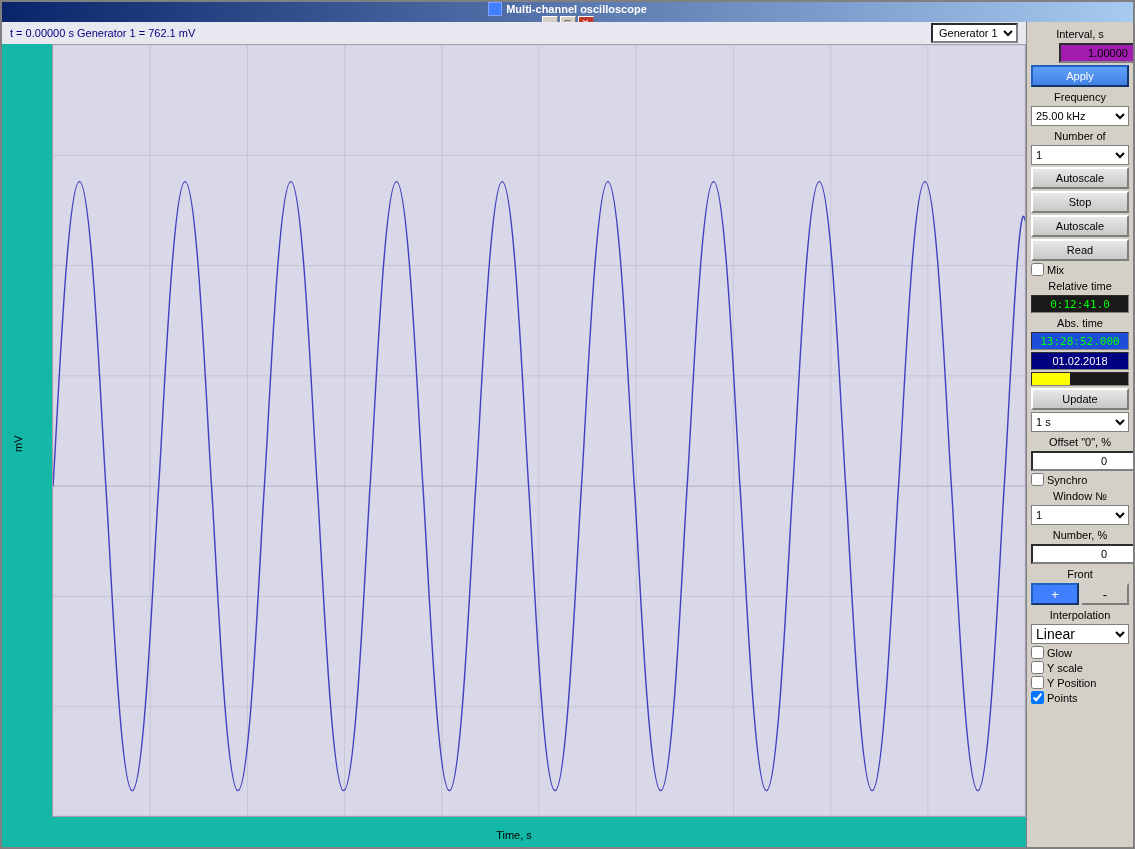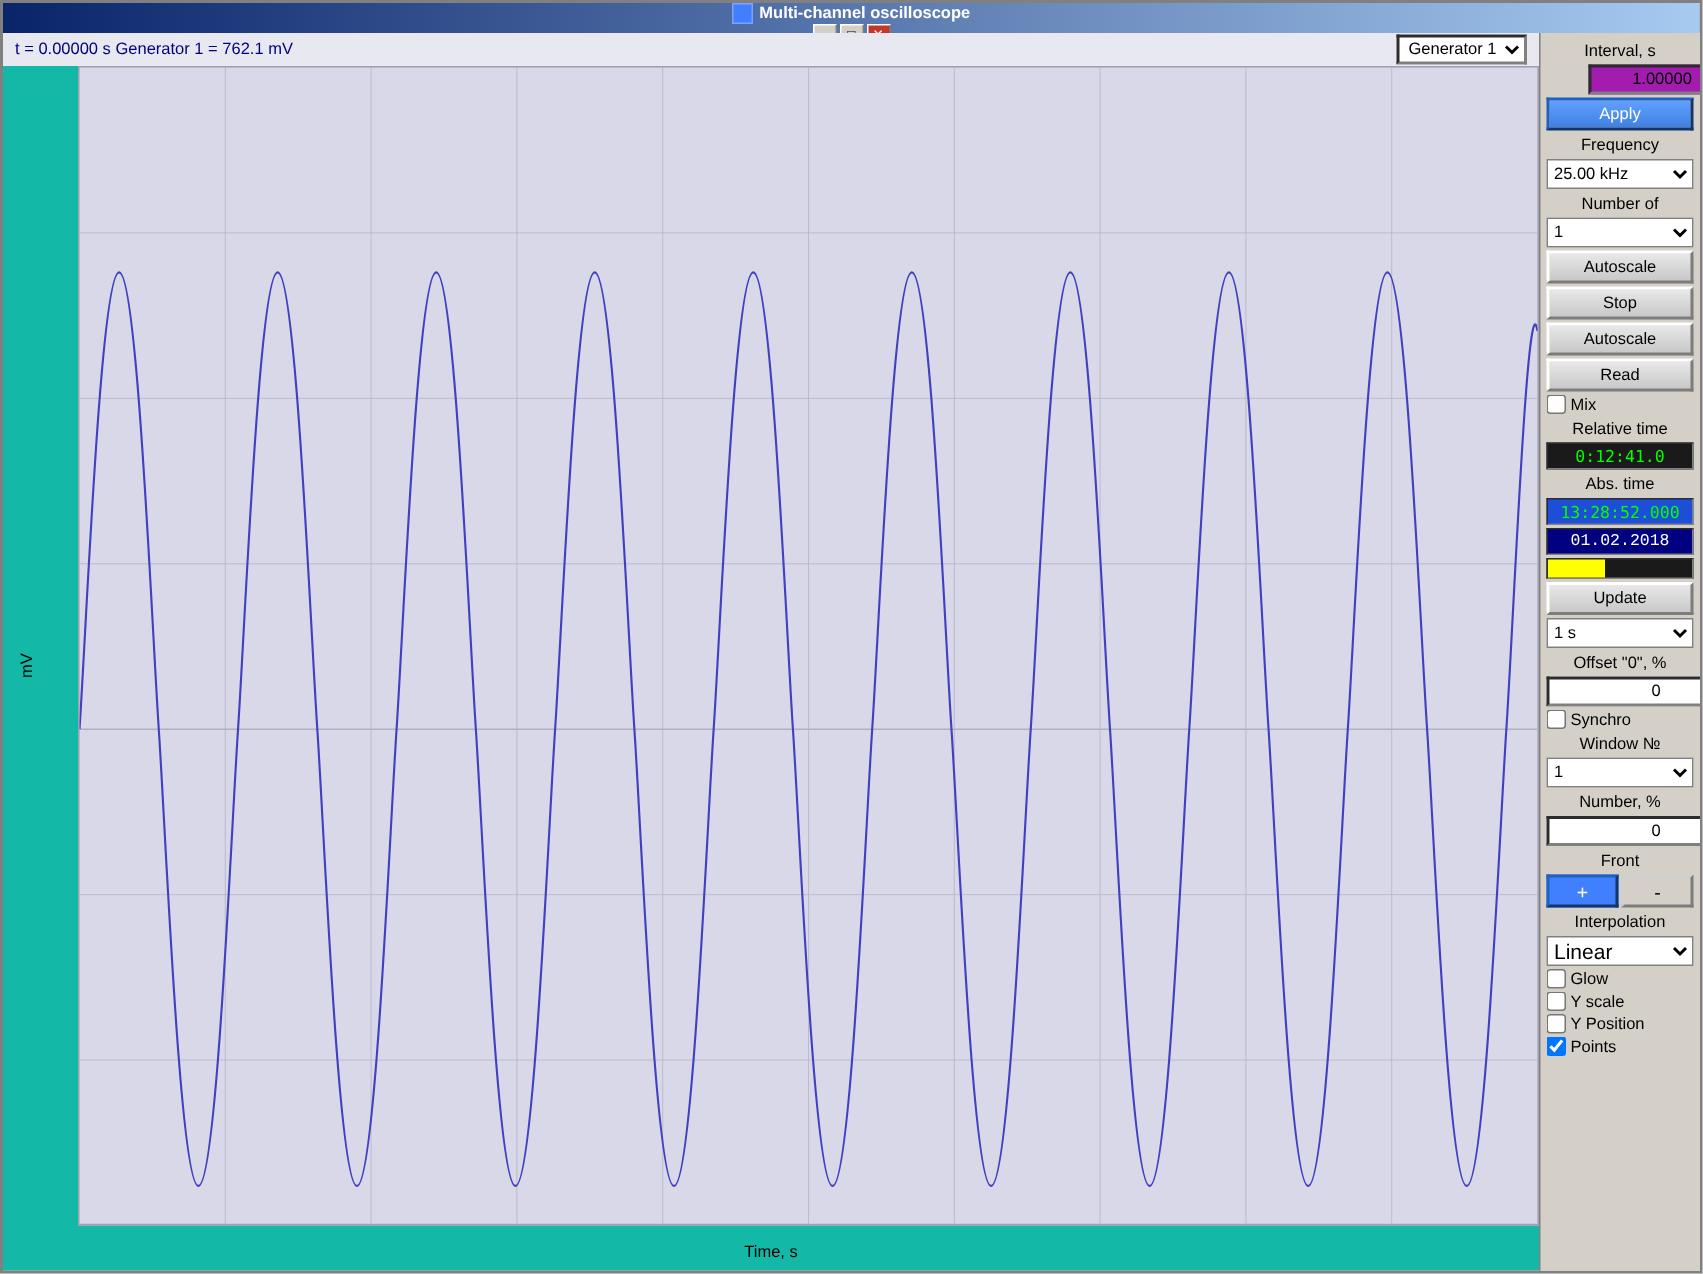--- a/index.html
+++ b/index.html
@@ -227,21 +227,21 @@
       color: #00ff00;
     }
     
     .date-display {
       width: 100%;
       height: 18px;
       background: #000080;
       color: white;
       text-align: right;
       font-size: 11px;
-      font-family: Liberation Mono, monospace;
+      font-family: Liberation Sans, sans-serif;
       display: flex;
       align-items: center;
       justify-content: center;
       border: 1px inset #808080;
     }
     
     .progress-bar {
       width: 100%;
       height: 14px;
       background: #1a1a1a;

